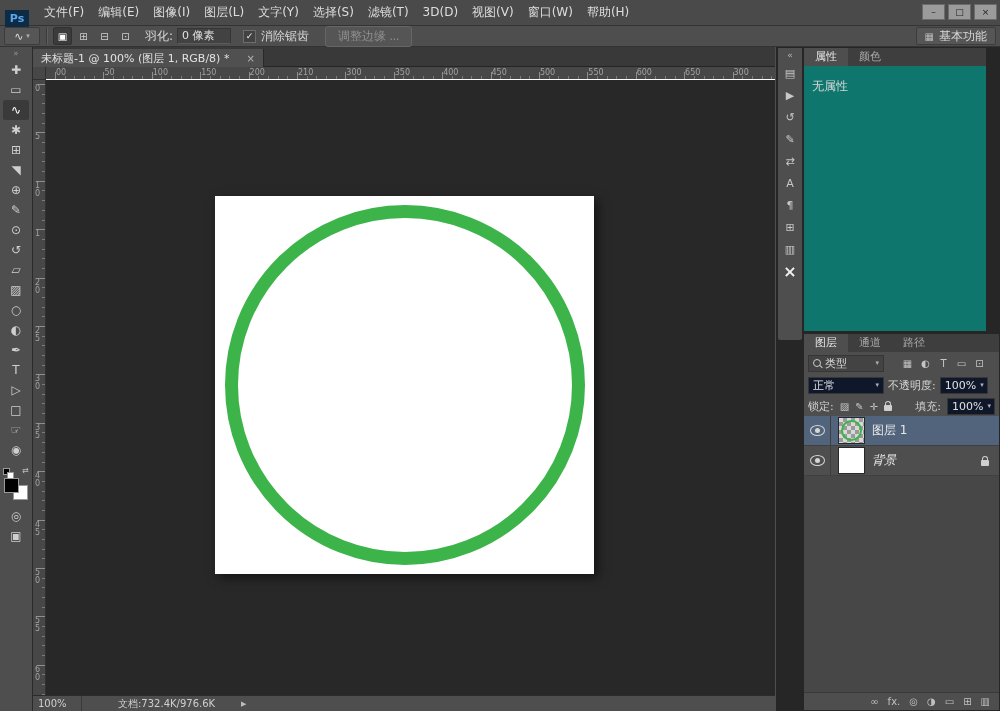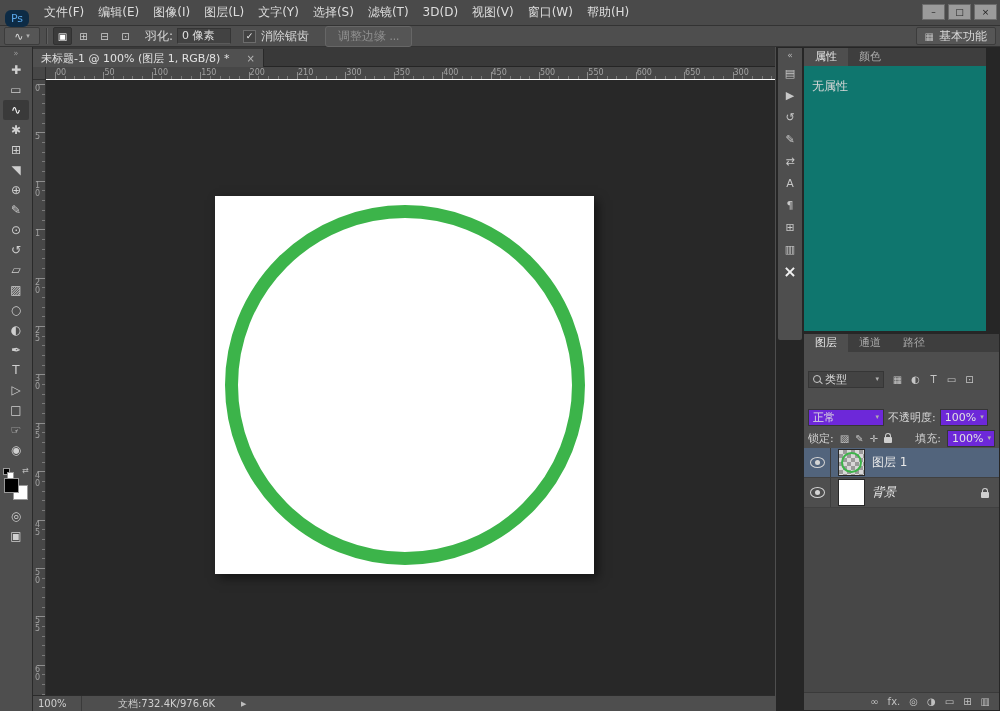--- a/index.html
+++ b/index.html
@@ -5,21 +5,21 @@
   * { margin:0; padding:0; box-sizing:content-box; }
   html,body { width:1000px; height:711px; overflow:hidden; }
   body {
     position:relative; background:#4e4e4e;
     font-family:"DejaVu Sans","Liberation Sans",sans-serif;
     -webkit-user-select:none; user-select:none;
   }
 
   
   .menu-bar{position:absolute;left:0;top:0;width:100%;height:25px;background:#4a4a4a;border-bottom:1px solid #333;display:flex;align-items:center;z-index:6}
-  .ps-logo{width:24px;height:17px;margin:12px 8px 0 5px;background:#0d2b45;color:#5aa7ea;font-size:11px;font-weight:normal;display:flex;align-items:center;justify-content:center;border-radius:6px}
+  .ps-logo{width:24px;height:17px;margin:12px 8px 0 5px;background:#0d2b45;color:#5aa7ea;font-size:11px;font-weight:bold;display:flex;align-items:center;justify-content:center;border-radius:0}
   .menus{display:flex}
   .menu-item{font-size:12px;color:#dedede;padding:0 7px;line-height:25px;white-space:nowrap}
   .win-controls{position:absolute;right:3px;top:4px;display:flex;gap:3px}
   .win-btn{width:21px;height:14px;background:#9b9b9b;color:#1d1d1d;font-size:9px;display:flex;align-items:center;justify-content:center;border:1px solid #6b6b6b;line-height:1}
 
   
   .options-bar{position:absolute;left:0;top:26px;width:100%;height:20px;background:#4e4e4e;border-bottom:1px solid #333;display:flex;align-items:center;font-size:12px;color:#d8d8d8;z-index:5}
   .tool-preset{margin-left:4px;width:34px;height:16px;display:flex;align-items:center;justify-content:center;gap:3px;background:#565656;border:1px solid #3c3c3c;border-radius:2px;font-size:11px}
   .caret{font-size:7px;color:#b0b0b0}
   .obar-sep{width:1px;height:16px;background:#3a3a3a;margin:0 6px;box-shadow:1px 0 0 #5f5f5f}
@@ -81,29 +81,29 @@
   .strip-icon{width:24px;height:22px;display:flex;align-items:center;justify-content:center;font-size:11px;color:#c8c8c8}
   .strip-icon:last-child{font-size:16px;color:#f0f0f0;font-weight:bold}
   .panels{position:absolute;left:28px;top:1px;right:1px;bottom:1px}
   .panel-tabs{height:18px;background:#3e3e3e;display:flex}
   .panel-tab{padding:0 11px;font-size:11px;line-height:18px;color:#a8a8a8;white-space:nowrap}
   .panel-tab.selected{background:#4e4e4e;color:#e8e8e8}
   .props-panel{position:absolute;left:0;top:0;right:13px;height:283px;background:#0f766e}
   .props-empty{padding:12px 8px;font-size:12px;color:#d8d8d8}
 
   .layers-panel{position:absolute;left:0;top:286px;right:0;bottom:0;background:#4e4e4e;display:flex;flex-direction:column}
-  .filter-row{height:22px;display:flex;align-items:center;padding:16px 4px;gap:3px}
+  .filter-row{height:22px;display:flex;align-items:center;padding:0 4px;gap:13px}
   .filter-combo{display:flex;align-items:center;gap:4px;width:66px;height:15px;background:#434343;border:1px solid #363636;padding:0 4px;font-size:11px;color:#ddd}
   .filter-combo .caret{margin-left:auto}
   .mag-icon{width:6px;height:6px;border:1px solid #c9c9c9;border-radius:50%;position:relative;flex:0 0 auto}
   .mag-icon::after{content:"";width:4px;height:1px;background:#c9c9c9;position:absolute;right:-3px;bottom:-1px;transform:rotate(45deg)}
   .filter-icons{display:flex;gap:1px;margin-left:2px}
   .filter-icon{width:17px;height:16px;display:flex;align-items:center;justify-content:center;font-size:10px;color:#c5c5c5}
   .blend-row{height:22px;display:flex;align-items:center;padding:0 4px;gap:4px;font-size:11px;color:#d5d5d5}
-  .combo{display:flex;align-items:center;height:15px;background:#6d28d9;border:1px solid #363636;padding:0 4px;font-size:11px;color:#e0e0e0}
+  .combo{display:flex;align-items:center;height:15px;background:#0f172a;border:1px solid #363636;padding:0 4px;font-size:11px;color:#e0e0e0}
   .combo .caret{margin-left:auto;padding-left:4px}
   .blend-combo{width:66px}
   .opacity-combo{width:38px}
   .row-label{white-space:nowrap}
   .lock-row{height:20px;display:flex;align-items:center;padding:0 4px;gap:6px;font-size:11px;color:#d5d5d5}
   .lock-icons{display:flex;gap:6px;align-items:center}
   .lock-glyph{font-size:10px;color:#c5c5c5}
   .lock-css{width:8px;height:6px;background:#cfcfcf;border-radius:1px;position:relative;margin-top:4px;display:inline-block}
   .lock-css::before{content:"";position:absolute;left:1px;top:-4px;width:4px;height:4px;border:1px solid #cfcfcf;border-bottom:none;border-radius:3px 3px 0 0}
   .lock-row .spacer2{flex:1}

